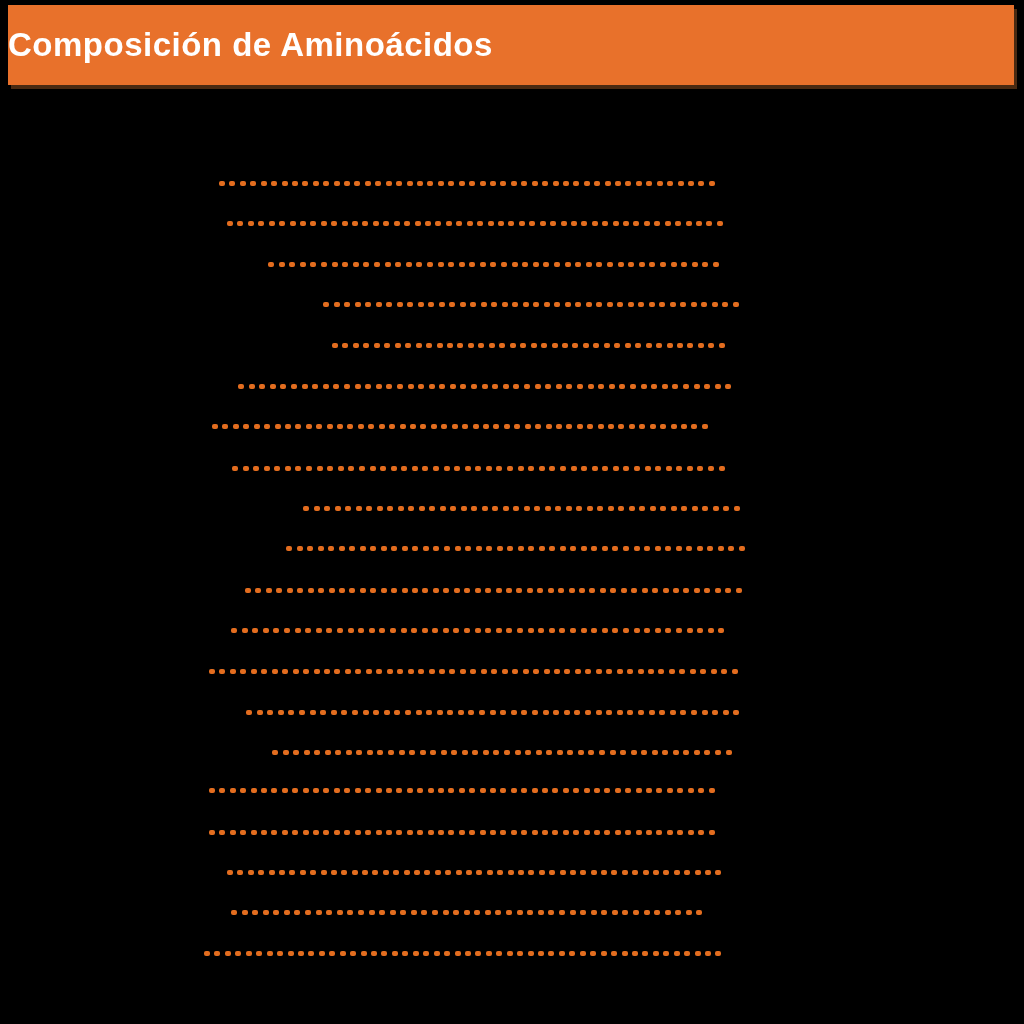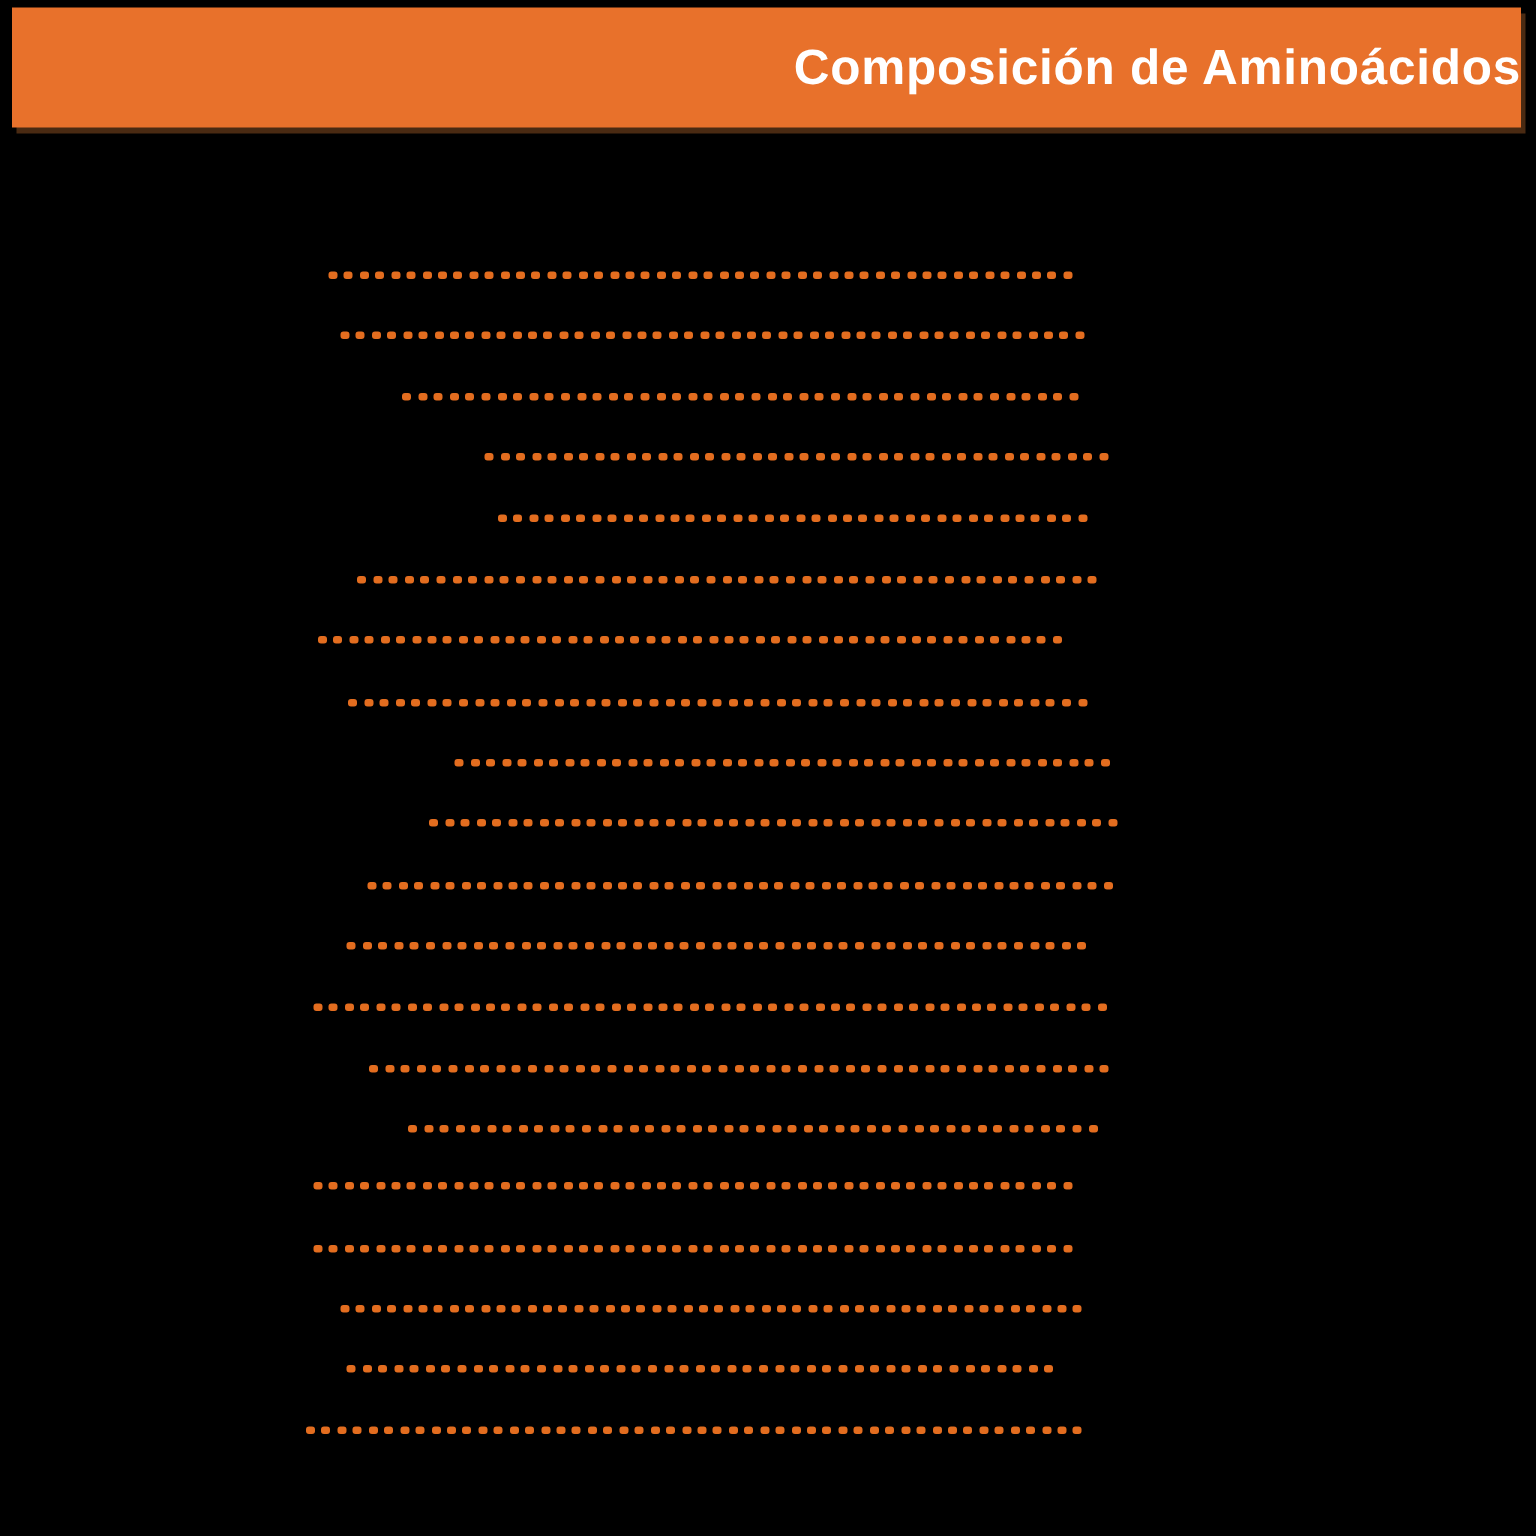--- a/index.html
+++ b/index.html
@@ -20,21 +20,21 @@
   .banner {
     position: absolute;
     left: 8px;
     top: 5px;
     width: 1006px;
     height: 80px;
     background: var(--banner-bg, #E8712B);
     box-shadow: 3px 4px 0 var(--banner-shadow, #4A2A12);
     display: flex;
     align-items: center;
-    justify-content: flex-end;
+    justify-content: flex-start;
   }
   .banner h1 {
     margin: 0;
     color: var(--banner-text, #fff);
     font-size: 33px;
     font-weight: bold;
     letter-spacing: 0.5px;
   }
   .plot-area {
     position: absolute;

